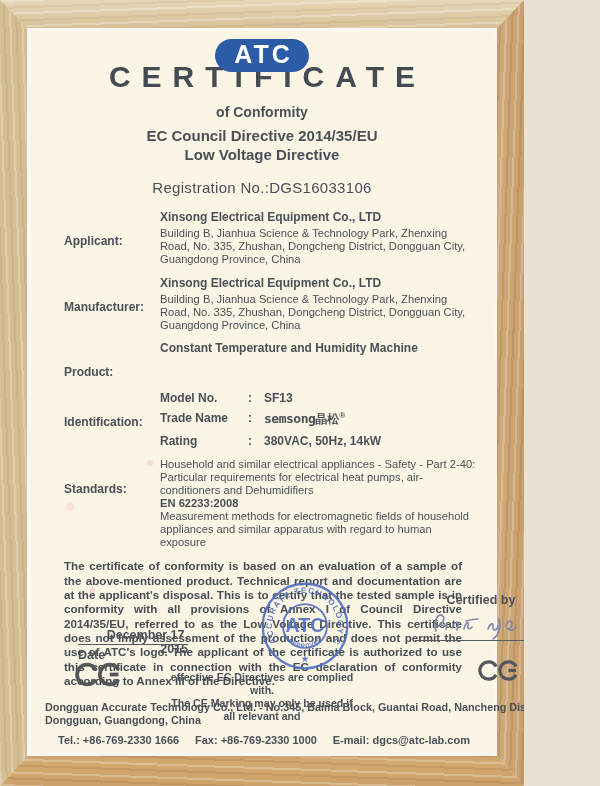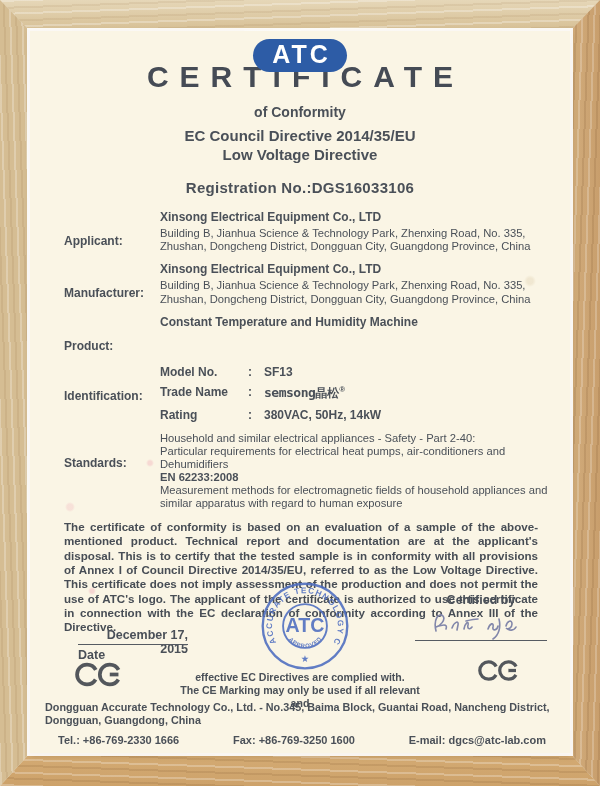--- a/index.html
+++ b/index.html
@@ -1,16 +1,16 @@
 <!DOCTYPE html>
 <html><head>
 <meta charset="utf-8">
 <style>
   html,body{margin:0;padding:0;background:#e9e2d2;}
-  .scene{position:relative;width:600px;height:786px;overflow:hidden;
+  .scene{position:relative;width:524px;height:786px;overflow:hidden;
     font-family:"Liberation Sans",sans-serif;color:#4a5058;}
   
   .fr{position:absolute;}
   .fr-top{top:0;left:0;right:0;height:31px;
     background:repeating-linear-gradient(178deg,rgba(255,255,255,.28) 0 2px,transparent 2px 7px,rgba(140,100,55,.10) 7px 9px,transparent 9px 13px),linear-gradient(180deg,#e6d7b8,#d6bf94);
     clip-path:polygon(0 0,100% 0,calc(100% - 30px) 100%,30px 100%);}
   .fr-left{top:0;bottom:0;left:0;width:30px;
     background:repeating-linear-gradient(88deg,rgba(255,255,255,.25) 0 2px,transparent 2px 6px,rgba(140,100,55,.12) 6px 8px,transparent 8px 12px),#d5bd93;
     clip-path:polygon(0 0,100% 31px,100% calc(100% - 33px),0 100%);}
   .fr-right{top:0;bottom:0;right:0;width:30px;
@@ -29,21 +29,21 @@
       #faf5e5;
     box-shadow:0 0 0 3px rgba(255,255,255,.9),1px 2px 6px rgba(110,80,40,.35);}
   
   .hdr{text-align:center;padding-top:8px;}
   .logo-pill{position:relative;z-index:2;display:inline-block;background:#2d5ca6;color:#fff;
     font-weight:bold;font-size:25px;letter-spacing:3px;padding:1px 16px 3px 19px;border-radius:18px;}
   .title{margin-top:-12px;font-size:30px;font-weight:bold;letter-spacing:11px;padding-left:11px;color:#454b55;}
   .sub1{margin-top:10px;font-size:14px;font-weight:bold;}
   .sub2{margin-top:7px;font-size:15px;font-weight:bold;}
   .sub3{margin-top:2px;font-size:15px;font-weight:bold;}
-  .registration{margin-top:16px;font-size:15px;font-weight:bold;letter-spacing:.3px;}
+  .registration{margin-top:16px;font-size:15px;font-weight:normal;letter-spacing:.3px;}
   
   .fields{padding:14px 8px 0 34px;font-size:12px;}
   .frow{display:grid;grid-template-columns:96px 1fr;margin-bottom:9px;}
   .flabel{font-weight:bold;margin-top:24px;}
   .fval{padding-right:6px;}
   .fname{font-weight:bold;}
   .faddr{font-size:11.2px;font-weight:normal;margin-top:3px;line-height:1.18;}
   .idrow{display:grid;grid-template-columns:88px 16px 1fr;margin-bottom:6px;font-weight:bold;}
   .brand{font-family:"DejaVu Sans Mono",monospace;font-weight:bold;font-size:13px;letter-spacing:-0.5px;}
   .brand-cjk{font-weight:bold;font-size:12px;}
@@ -193,18 +193,18 @@
       <svg class="ce-right" viewBox="0 0 116 64">
         <circle cx="29" cy="32" r="24" fill="none" stroke="#53575c" stroke-width="9" stroke-dasharray="125.8 25" stroke-dashoffset="-12.5"></circle>
         <circle cx="84" cy="32" r="24" fill="none" stroke="#53575c" stroke-width="9" stroke-dasharray="125.8 25" stroke-dashoffset="-12.5"></circle>
         <line x1="84" y1="32" x2="105" y2="32" stroke="#53575c" stroke-width="9"></line>
       </svg>
 
       <div class="coaddr">Dongguan Accurate Technology Co., Ltd. - No.345, Baima Block, Guantai Road, Nancheng District, Dongguan, Guangdong, China</div>
 
       <div class="telrow">
         <span>Tel.: +86-769-2330 1666</span>
-        <span>Fax: +86-769-3250 1600</span>
+        <span>Fax: +86-769-2330 1000</span>
         <span>E-mail: dgcs@atc-lab.com</span>
       </div>
     </div>
   </div>
 </div>
 
 </body></html>

